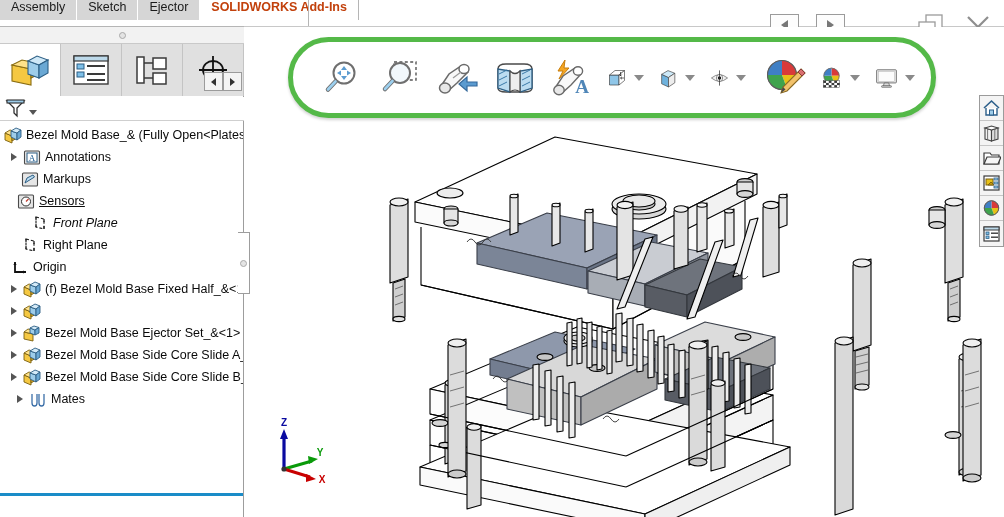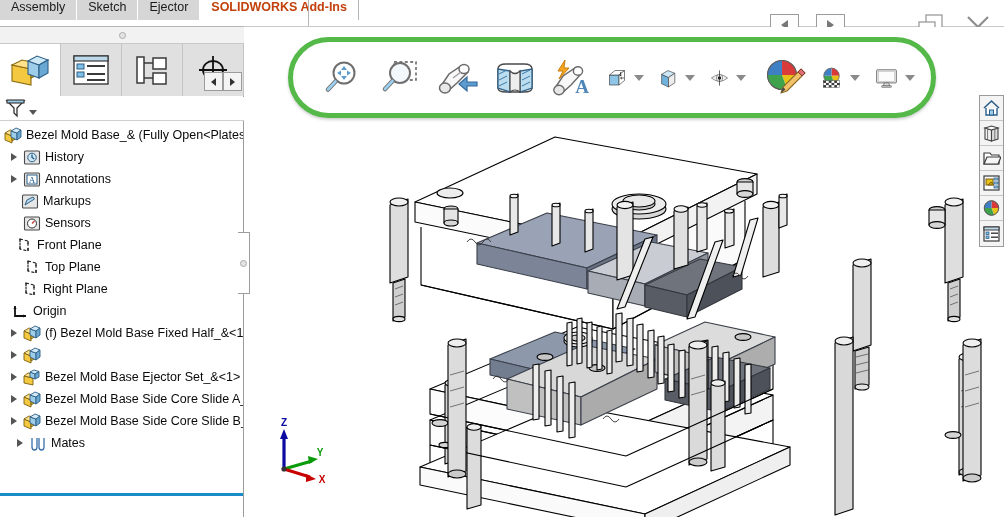--- a/index.html
+++ b/index.html
@@ -268,88 +268,66 @@
             <path d="M1 6 L6 3 L13 5 L8 9 Z" fill="#ffe28a" stroke="#7a6010" stroke-width="0.9"></path>
             <path d="M8 9 L13 5 L13 11 L8 14 Z" fill="#dfae2c" stroke="#7a6010" stroke-width="0.9"></path>
             <path d="M7 4 L7 10 L13 13 L13 6 Z" fill="#9ecdea" stroke="#2d5f85" stroke-width="0.9"></path>
             <path d="M7 4 L12 1 L17 3 L13 6 Z" fill="#d4eaf8" stroke="#2d5f85" stroke-width="0.9"></path>
             <path d="M13 6 L17 3 L17 10 L13 13 Z" fill="#6aa8d4" stroke="#2d5f85" stroke-width="0.9"></path>
           </svg>
         </span>
         <span class="tlabel">Bezel Mold Base_&amp;  (Fully Open&lt;Plates H</span>
       </div>
 
+
       <div class="trow" style="padding-left:6px;">
         <span class="twist">
             <span class="tri"></span>
           </span>
         <span class="ticon">
           <svg width="18" height="17" viewBox="0 0 18 17">
             <rect x="1.5" y="2" width="15" height="13" rx="1" fill="#e6e6e6" stroke="#4a4a4a" stroke-width="1.1"></rect>
-            <circle cx="9" cy="8.5" r="4.3" fill="#cfe6f6" stroke="#2d5f85" stroke-width="1"></circle>
-            <path d="M9 5.5 L9 8.5 L11.3 10" stroke="#12507f" stroke-width="1.2" fill="none"></path>
-          </svg>
-        </span>
-        <span class="tlabel">History</span>
-      </div>
-
-      <div class="trow" style="padding-left:6px;">
-        <span class="twist">
-            <span class="tri"></span>
-          </span>
-        <span class="ticon">
-          <svg width="18" height="17" viewBox="0 0 18 17">
-            <rect x="1.5" y="2" width="15" height="13" rx="1" fill="#e6e6e6" stroke="#4a4a4a" stroke-width="1.1"></rect>
             <rect x="4" y="4" width="10" height="9" fill="#ffffff" stroke="#2d5f85" stroke-width="1"></rect>
             <text x="9" y="12" font-size="9" font-family="Liberation Serif, serif" fill="#1a5a92" text-anchor="middle">A</text>
           </svg>
         </span>
         <span class="tlabel">Annotations</span>
       </div>
 
       <div class="trow" style="padding-left:20px;">
         <span class="ticon">
           <svg width="18" height="17" viewBox="0 0 18 17">
             <rect x="1.5" y="2" width="15" height="13" rx="1" fill="#e6e6e6" stroke="#4a4a4a" stroke-width="1.1"></rect>
             <path d="M4 12 L6 7 L12 4 L13.5 6 L7 10 Z" fill="#bcdcf0" stroke="#2d5f85" stroke-width="1"></path>
           </svg>
         </span>
         <span class="tlabel">Markups</span>
       </div>
 
-      <div class="trow" style="padding-left:22px;">
+      <div class="trow" style="padding-left:16px;text-decoration:underline;">
         <span class="ticon">
           <svg width="18" height="17" viewBox="0 0 18 17">
             <rect x="1.5" y="2" width="15" height="13" rx="1" fill="#e6e6e6" stroke="#4a4a4a" stroke-width="1.1"></rect>
             <circle cx="9" cy="8.5" r="4.5" fill="#ffffff" stroke="#2f2f2f" stroke-width="1"></circle>
             <path d="M9 8.5 L11.5 6" stroke="#c0392b" stroke-width="1.3"></path>
           </svg>
         </span>
         <span class="tlabel">Sensors</span>
       </div>
 
-      <div class="trow" style="padding-left:14px;">
+      <div class="trow" style="padding-left:30px;font-style:italic;">
         <span class="ticon">
           <svg width="18" height="17" viewBox="0 0 18 17">
             <path d="M5 2 L13 4 L13 14 L5 12 Z" fill="none" stroke="#1a1a1a" stroke-width="1.1" stroke-dasharray="3,2"></path>
             <path d="M5 2 L5 5 M5 9 L5 12 M13 4 L13 7 M13 11 L13 14" stroke="#1a1a1a" stroke-width="1.2"></path>
           </svg>
         </span>
         <span class="tlabel">Front Plane</span>
       </div>
 
-      <div class="trow" style="padding-left:22px;">
-        <span class="ticon">
-          <svg width="18" height="17" viewBox="0 0 18 17">
-            <path d="M5 2 L13 4 L13 14 L5 12 Z" fill="none" stroke="#1a1a1a" stroke-width="1.1" stroke-dasharray="3,2"></path>
-            <path d="M5 2 L5 5 M5 9 L5 12 M13 4 L13 7 M13 11 L13 14" stroke="#1a1a1a" stroke-width="1.2"></path>
-          </svg>
-        </span>
-        <span class="tlabel">Top Plane</span>
-      </div>
 
       <div class="trow" style="padding-left:20px;">
         <span class="ticon">
           <svg width="18" height="17" viewBox="0 0 18 17">
             <path d="M5 2 L13 4 L13 14 L5 12 Z" fill="none" stroke="#1a1a1a" stroke-width="1.1" stroke-dasharray="3,2"></path>
             <path d="M5 2 L5 5 M5 9 L5 12 M13 4 L13 7 M13 11 L13 14" stroke="#1a1a1a" stroke-width="1.2"></path>
           </svg>
         </span>
         <span class="tlabel">Right Plane</span>
       </div>

